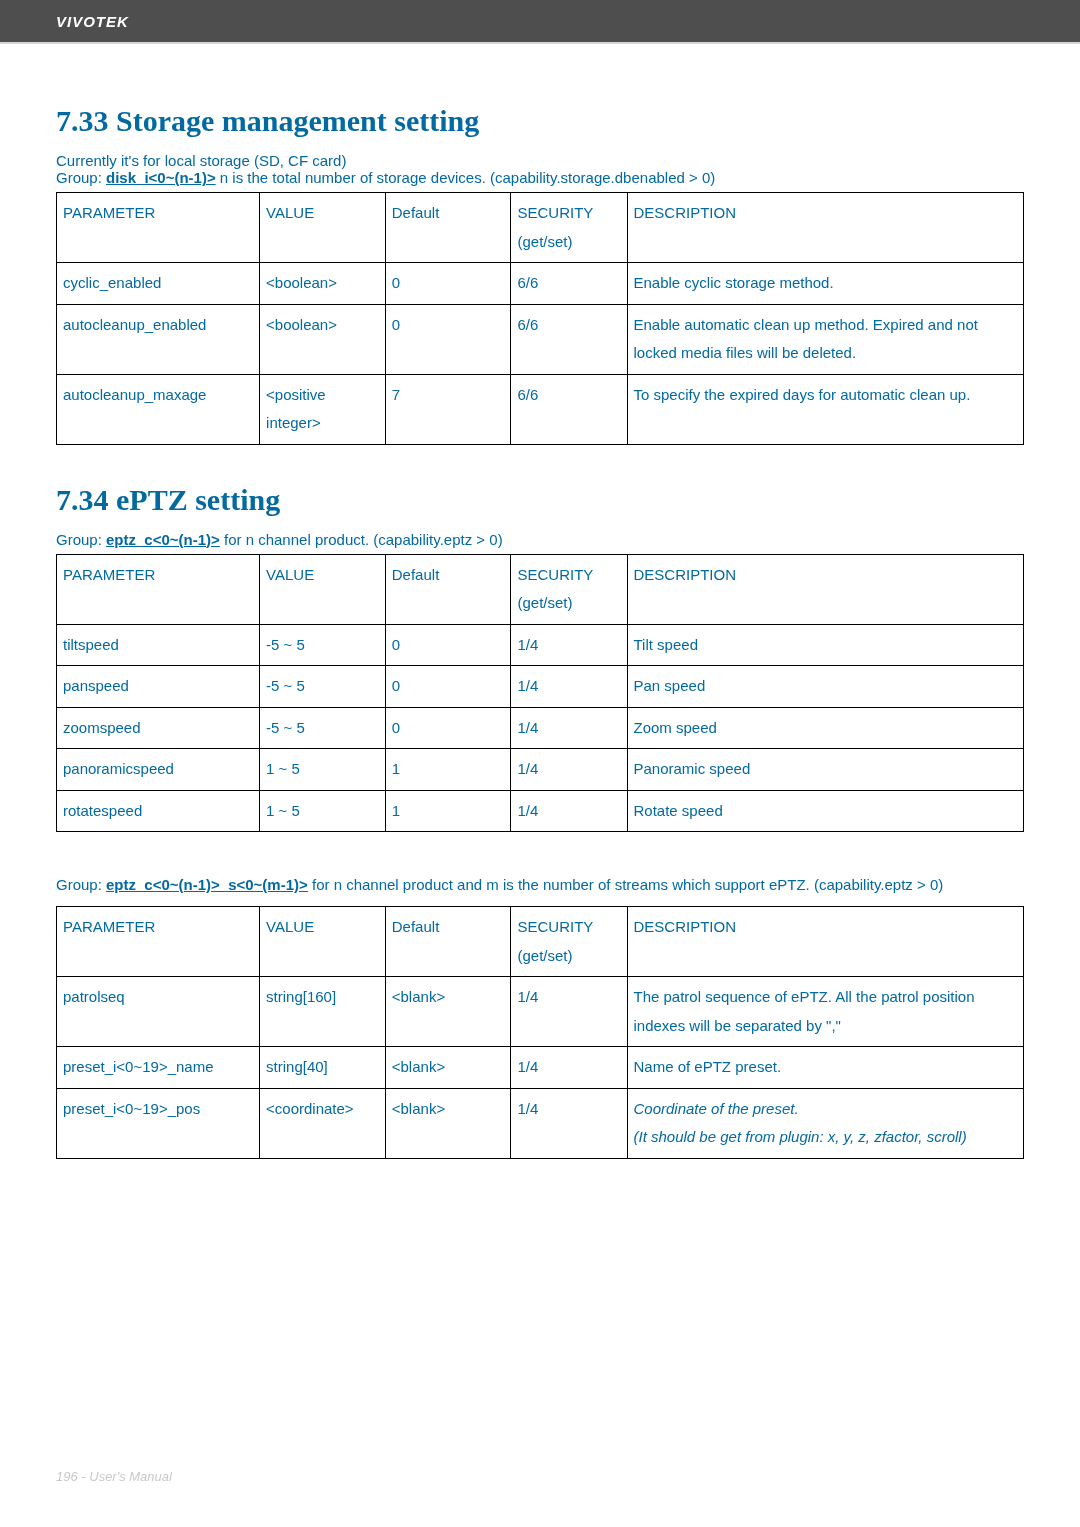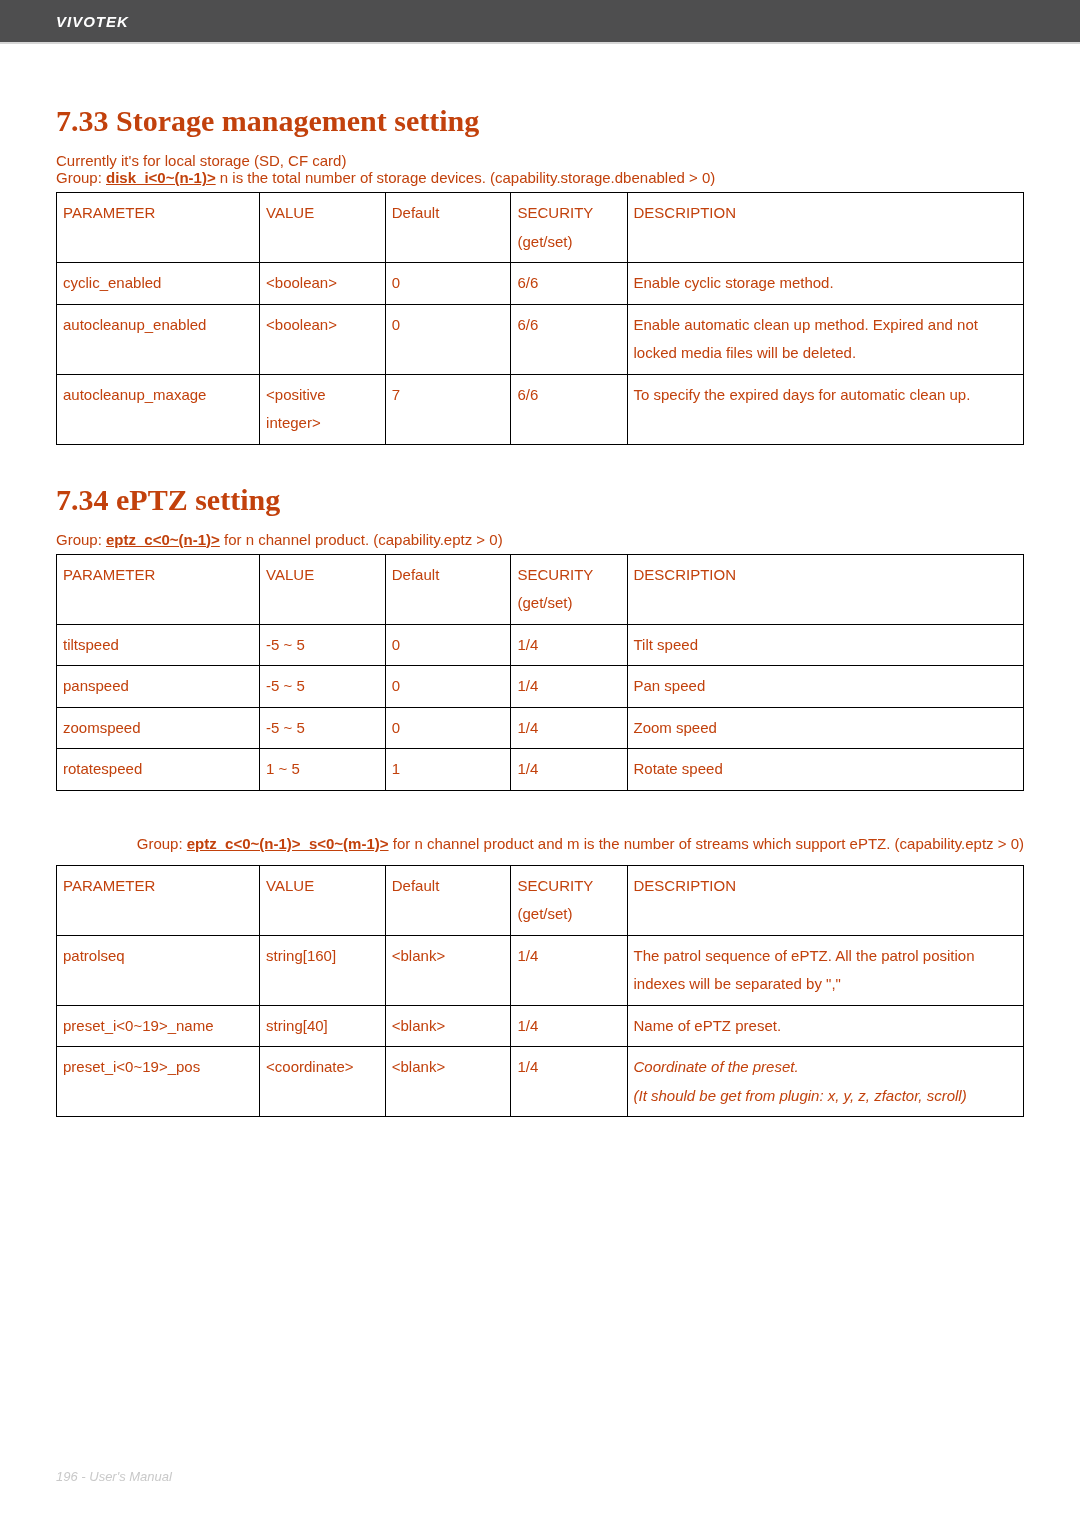--- a/index.html
+++ b/index.html
@@ -12,21 +12,21 @@
     padding-left: 56px;
   }
   .header-brand {
     color: #fff; font-style: italic; font-weight: bold; font-size: 15px; letter-spacing: 1px;
   }
   .header-sep {
     height: 2px; background: #d6d6d6; width: 100%;
   }
   .content {
     padding: 60px 56px 0 56px;
-    color: #c2410c;
+    color: #0369a1;
     font-size: 15px;
   }
   h1.section-title {
     font-family: "Times New Roman", Times, serif;
     font-size: 30px;
     font-weight: bold;
     margin-bottom: 14px;
   }
   .intro-line {
     font-size: 15px;
@@ -146,30 +146,37 @@
         <td>Pan speed</td>
       </tr>
       <tr>
         <td>zoomspeed</td>
         <td>-5 ~ 5</td>
         <td>0</td>
         <td>1/4</td>
         <td>Zoom speed</td>
       </tr>
       <tr>
+        <td>panoramicspeed</td>
+        <td>1 ~ 5</td>
+        <td>1</td>
+        <td>1/4</td>
+        <td>Panoramic speed</td>
+      </tr>
+      <tr>
         <td>rotatespeed</td>
         <td>1 ~ 5</td>
         <td>1</td>
         <td>1/4</td>
         <td>Rotate speed</td>
       </tr>
     </tbody>
       </table>
 
-    <p class="group-line" style="line-height:2.0;text-align:right;">
+    <p class="group-line" style="line-height:2.0;">
       <span>Group: </span><span class="bold">eptz_c&lt;0~(n-1)&gt;_s&lt;0~(m-1)&gt;</span><span> for n channel product and m is the number of streams which support ePTZ. (capability.eptz &gt; 0)</span>
     </p>
     <table class="param-table">
       <tbody>
           <tr>
         <th class="col-param">PARAMETER</th>
         <th class="col-value">VALUE</th>
         <th class="col-default">Default</th>
         <th class="col-sec">SECURITY (get/set)</th>
         <th class="col-desc">DESCRIPTION</th>

